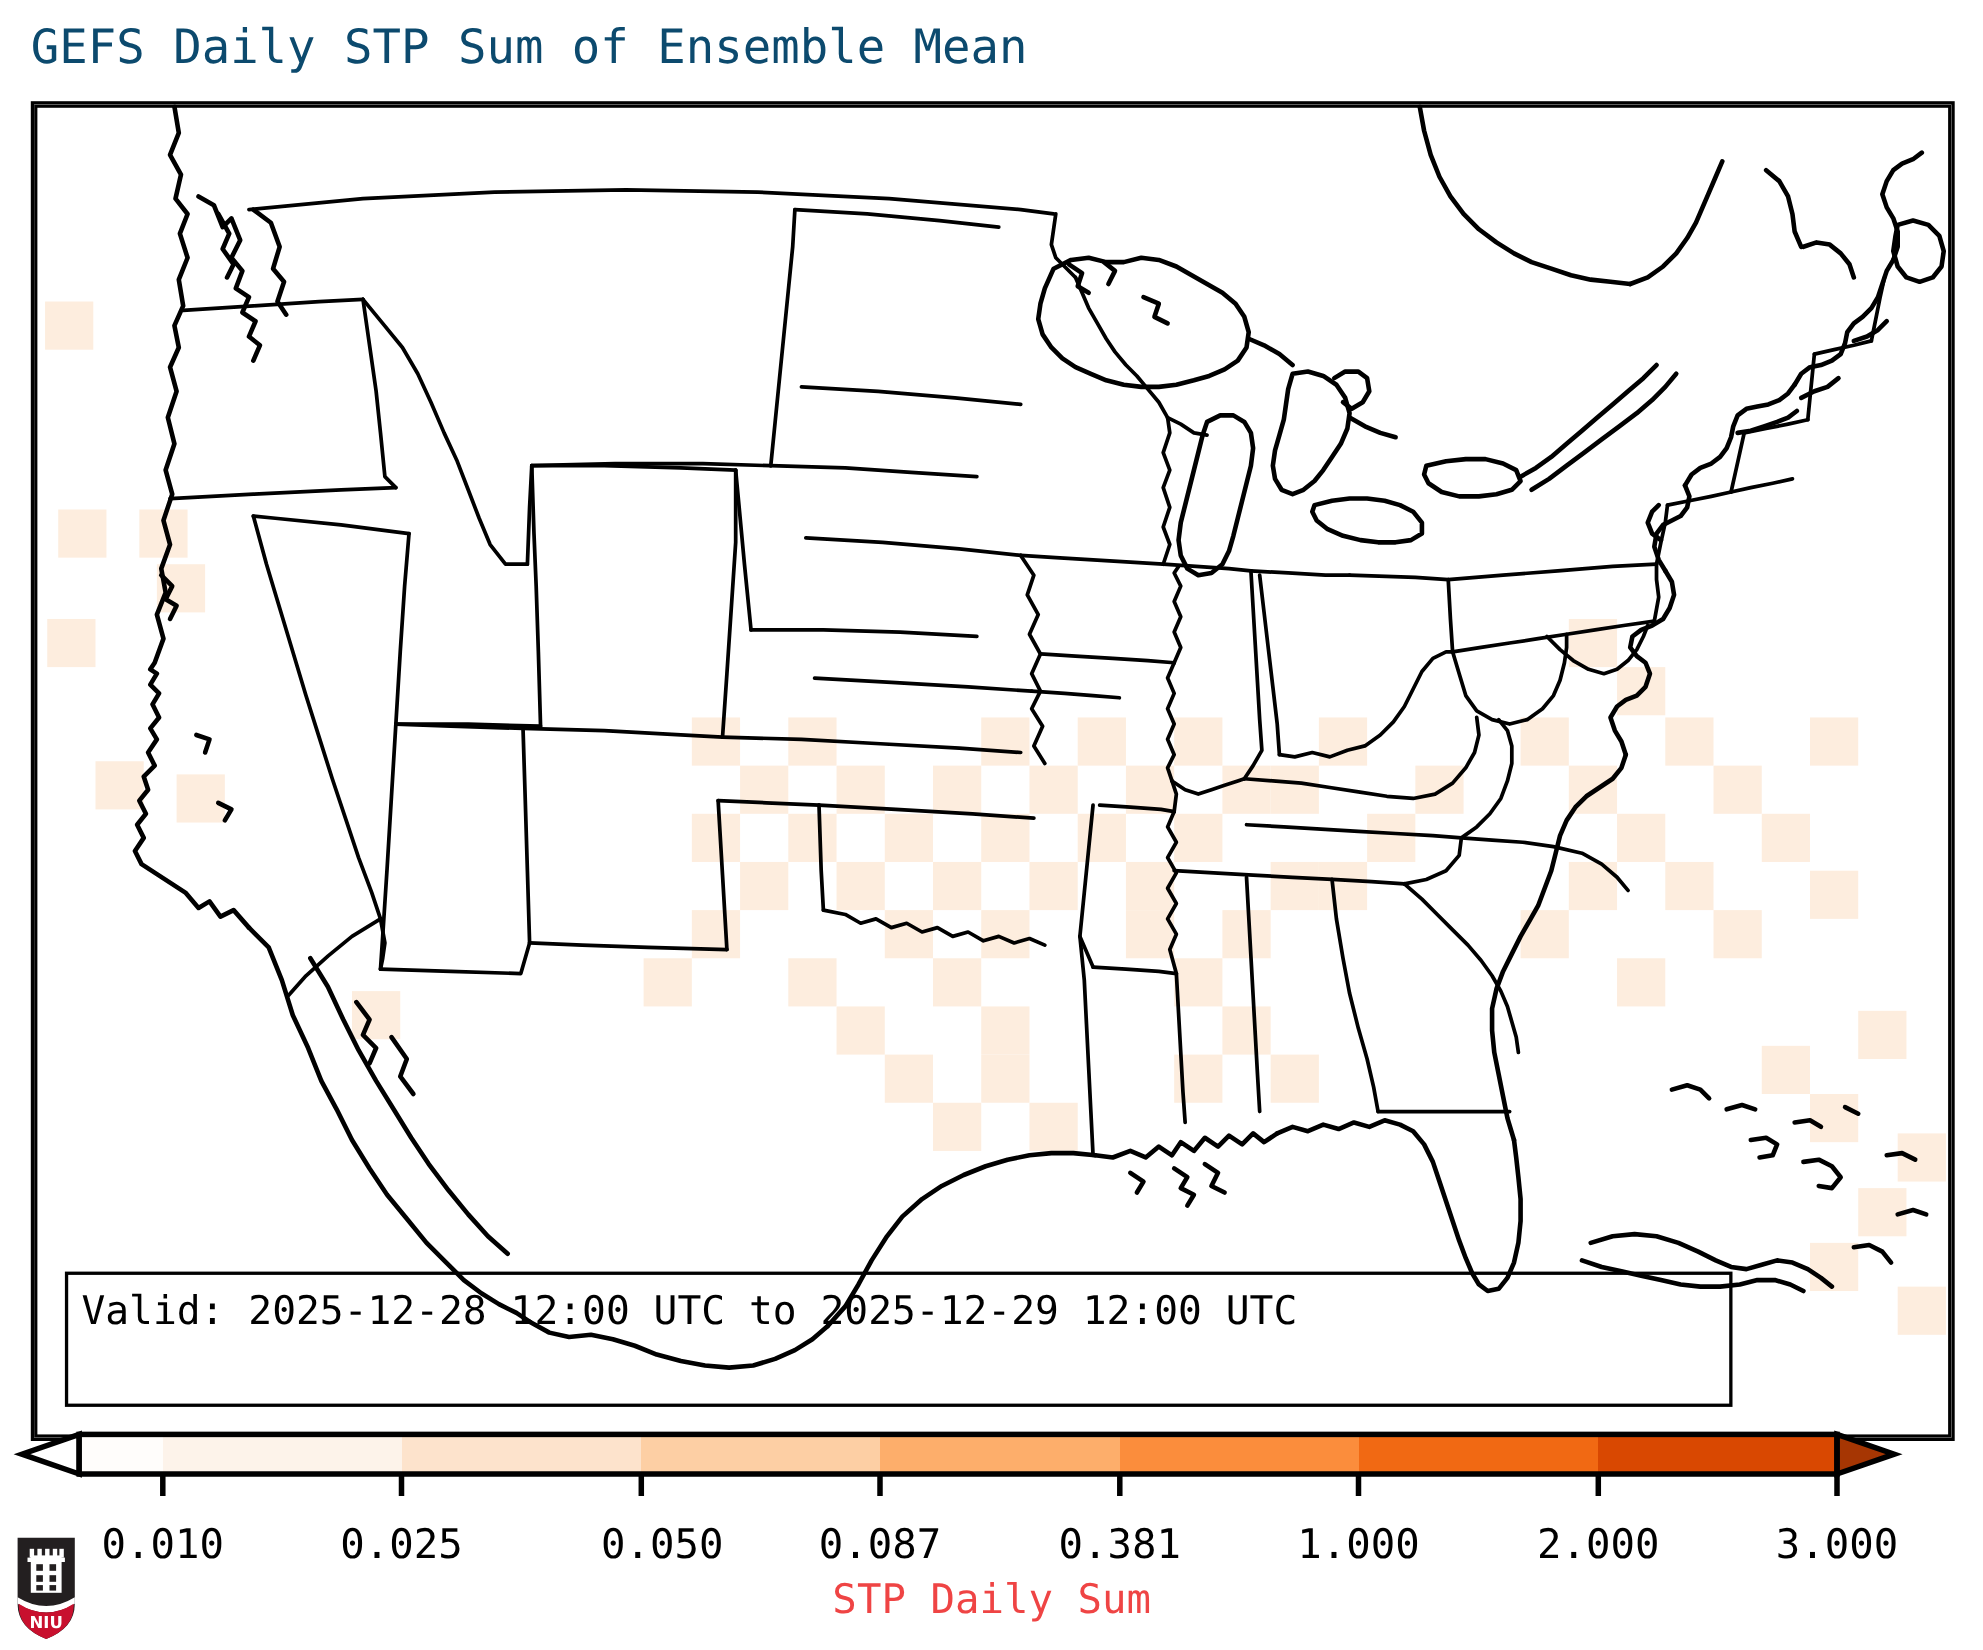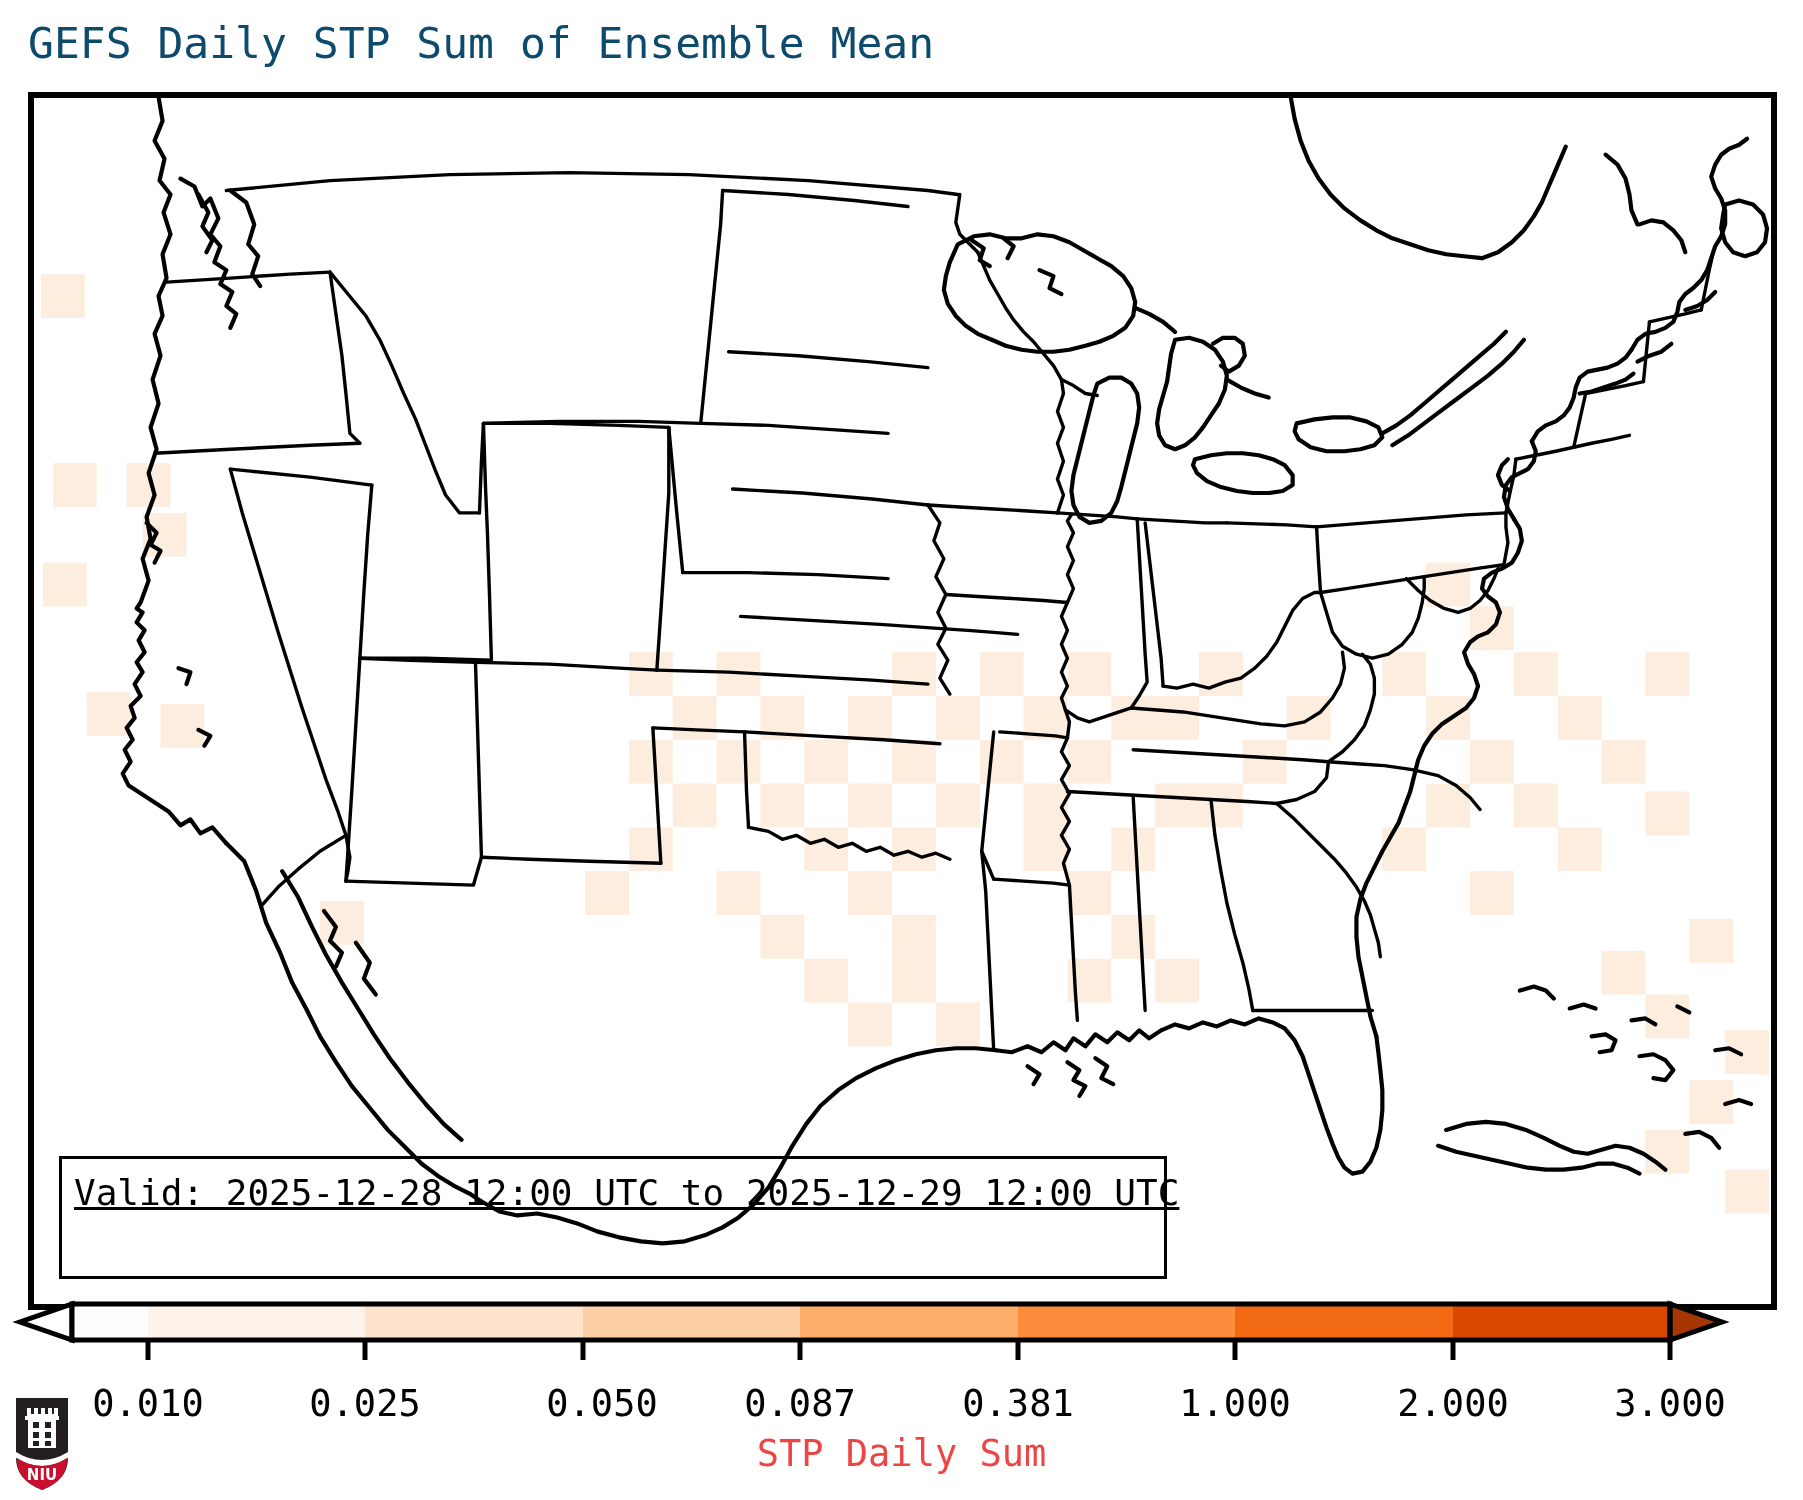--- a/index.html
+++ b/index.html
@@ -13,24 +13,23 @@
     white-space:pre;
   }
 
   #map-frame{
     position:absolute;left:28px;top:92px;width:1749px;height:1218px;
     border:3px solid #000;box-sizing:border-box;background:#fff;
   }
   #map-svg{position:absolute;left:0;top:0;width:100%;height:100%;display:block;}
 
   #info-box{
-    position:absolute;left:59px;top:1156px;width:1108px;height:123px;
+    position:absolute;left:59px;top:1156px;width:1516px;height:123px;
     border:3px solid #000;background:transparent;box-sizing:border-box;
     padding:8px 0 0 12px;
-    text-decoration:underline;
   }
   .info-line{
     font-size:36px;line-height:52px;color:#000;white-space:pre;
     font-family:"DejaVu Sans Mono","Liberation Mono",monospace;
   }
 
   #colorbar-wrap{position:absolute;left:0;top:1300px;width:1803px;height:60px;}
   #cbar-svg{display:block;}
 
   #cb-ticklabels{position:absolute;left:0;top:1382px;width:1803px;height:48px;}

